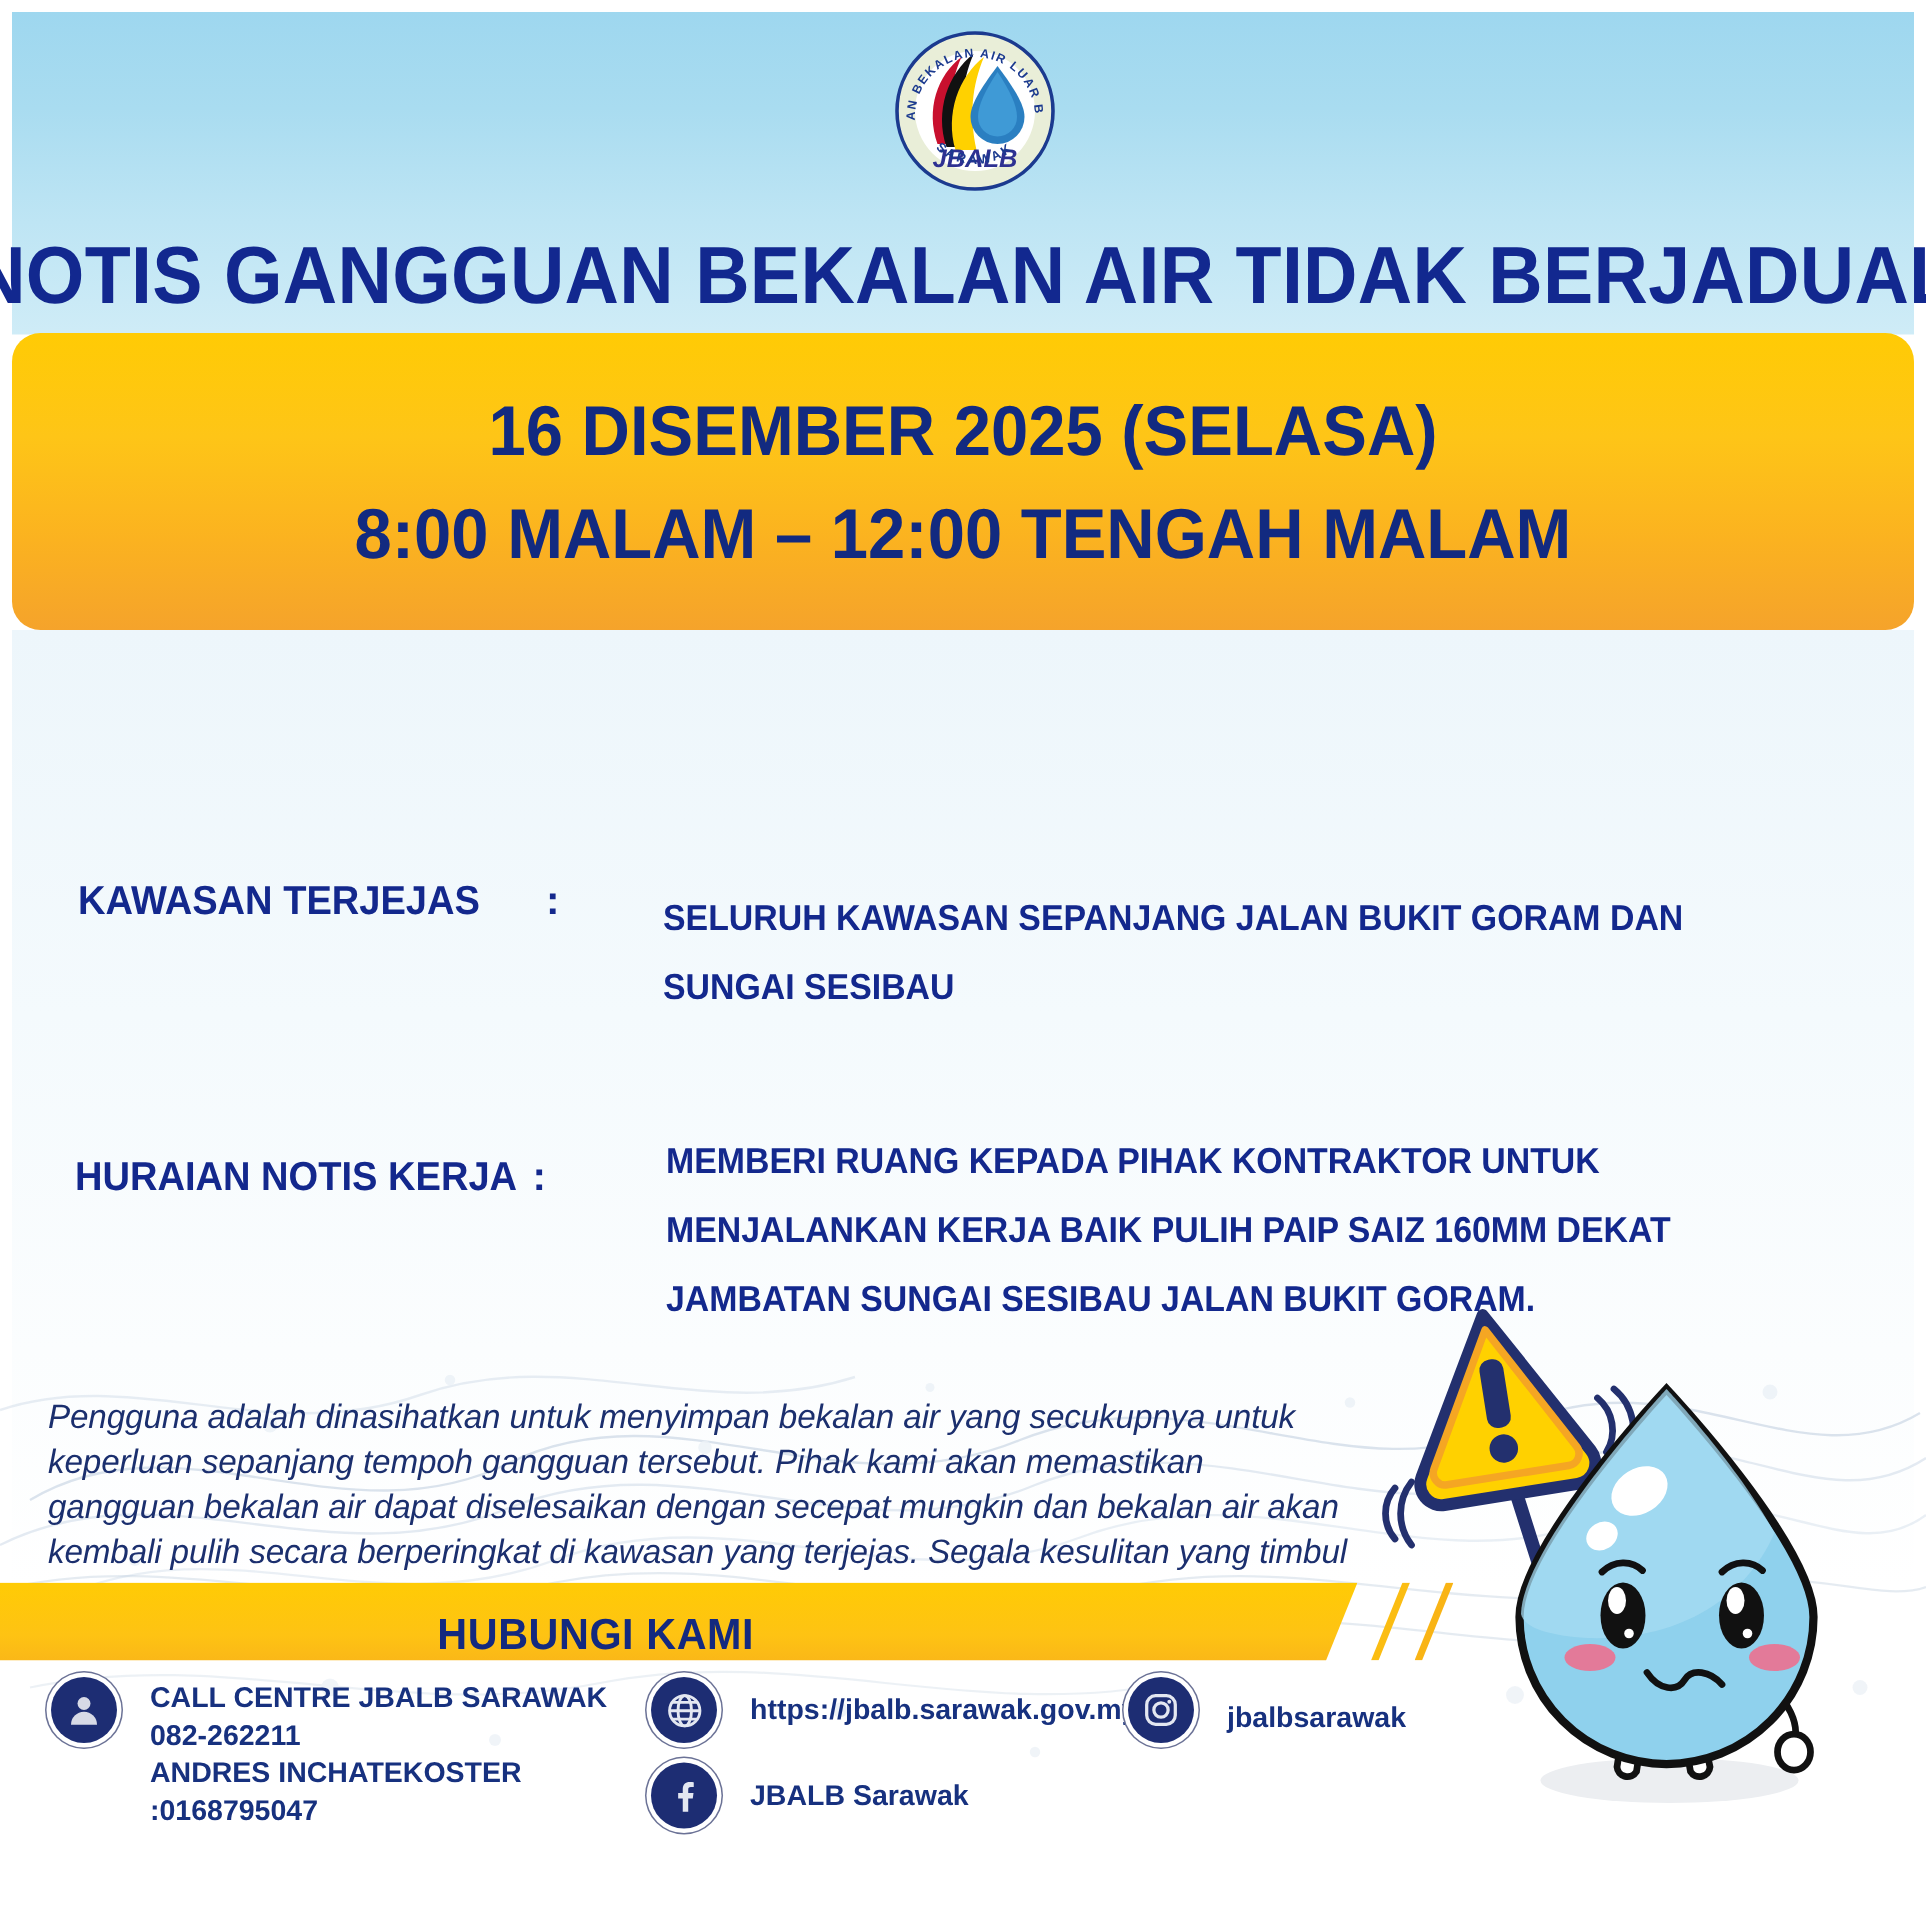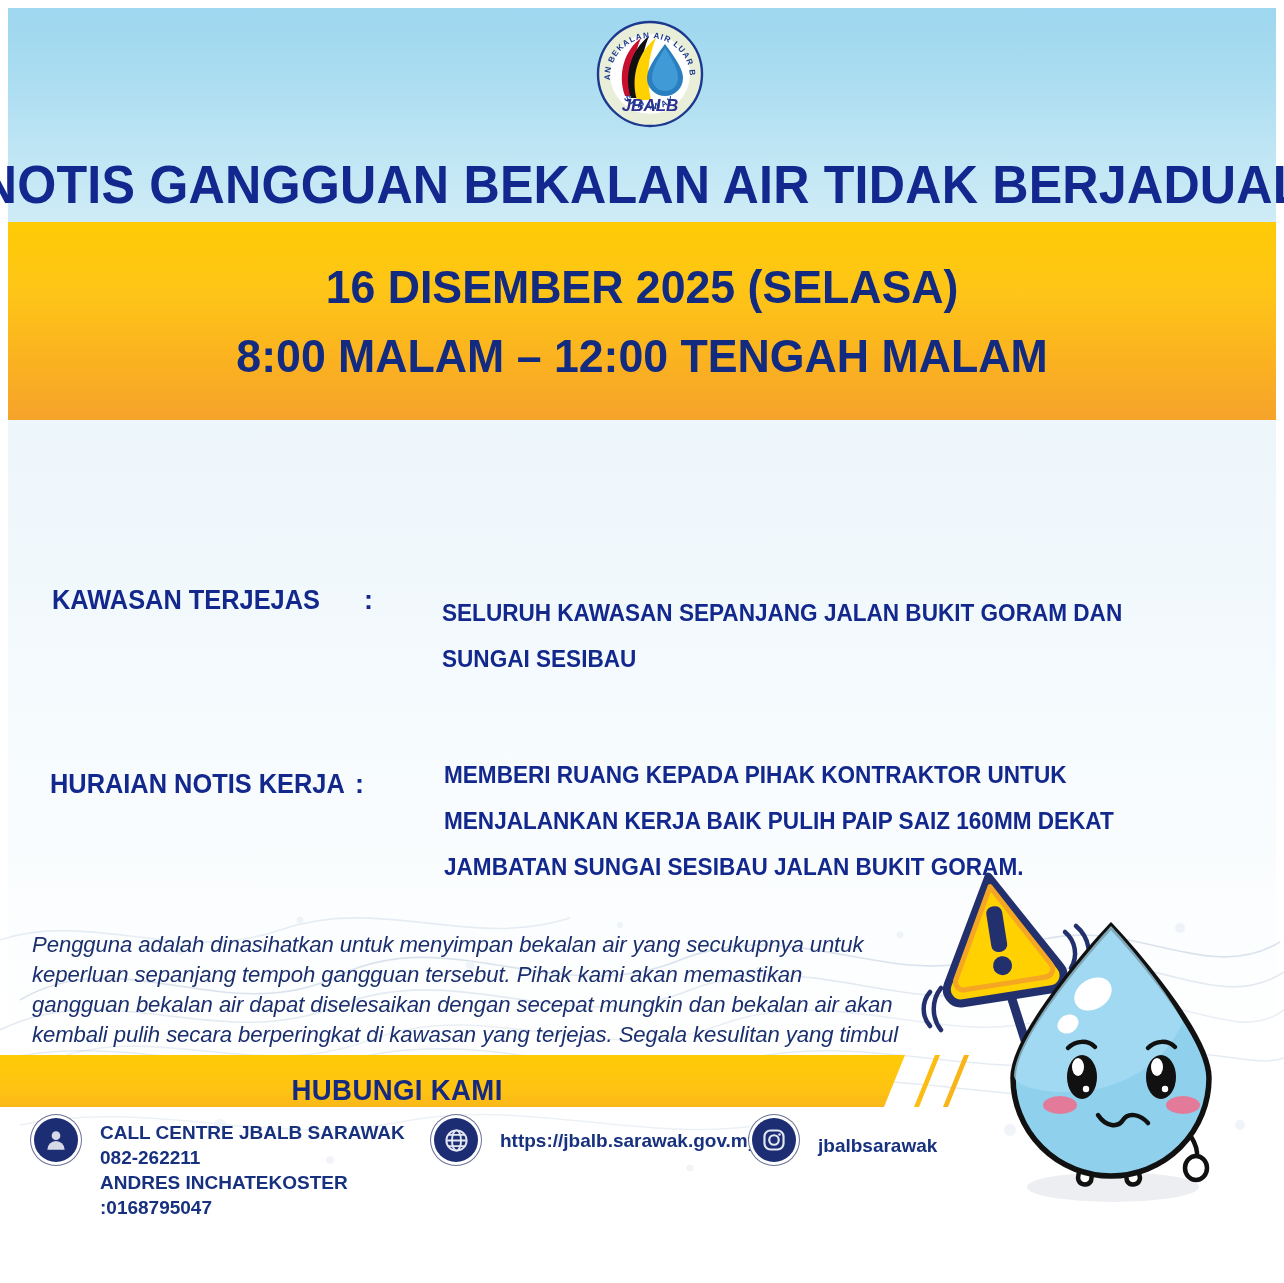--- a/index.html
+++ b/index.html
@@ -44,21 +44,21 @@
   .title-bar .t{
     font-size:54px;font-weight:bold;color:#12288f;
     letter-spacing:.2px;white-space:nowrap;
     transform:scaleX(.93);transform-origin:center;
   }
 
   
   .date-band{
     position:absolute;left:8px;top:222px;width:1268px;height:198px;
     background:linear-gradient(180deg,#ffcb05 0%,#fec517 35%,#fbb220 70%,#f5a32b 100%);
-    display:flex;flex-direction:column;align-items:center;justify-content:center;
+    display:flex;flex-direction:column;align-items:center;justify-content:center;border-radius:19px;
   }
   .date-band .d1{font-size:47px;font-weight:bold;color:#122a80;margin-bottom:14px;transform:scaleX(.95);}
   .date-band .d2{font-size:47px;font-weight:bold;color:#122a80;transform:scaleX(.95);}
 
   
   .div-row{position:absolute;left:8px;top:470px;width:1268px;height:44px;}
   .div-row .bahagian{position:absolute;left:192px;top:0;font-size:34px;font-weight:bold;color:#13288d;transform:scaleX(.95);transform-origin:left;}
   .div-row .daerah{position:absolute;left:672px;top:0;font-size:34px;font-weight:bold;color:#13288d;transform:scaleX(.95);transform-origin:left;}
 
   
@@ -310,14 +310,22 @@
     <div class="cicon">
       <svg width="26" height="26" viewBox="0 0 24 24" fill="none" stroke="#e3e7f1" stroke-width="2">
         <rect x="3.2" y="3.2" width="17.6" height="17.6" rx="5.5"></rect>
         <circle cx="12" cy="12" r="4.4"></circle>
         <circle cx="17.1" cy="6.9" r="1.2" fill="#e3e7f1" stroke="none"></circle>
       </svg>
     </div>
     <div class="ctext">jbalbsarawak</div>
   </div>
 
+  <div class="contact" id="c-fb">
+    <div class="cicon">
+      <svg width="26" height="26" viewBox="0 0 24 24" fill="#e3e7f1">
+        <path d="M14.6,22 v-8.2 h2.8 l0.45,-3.3 h-3.25 V8.4 c0,-0.95 0.27,-1.6 1.65,-1.6 h1.75 V3.85 C17.7,3.78 16.66,3.7 15.45,3.7 c-2.5,0 -4.22,1.54 -4.22,4.36 v2.44 H8.4 v3.3 h2.83 V22 Z"></path>
+      </svg>
+    </div>
+    <div class="ctext">JBALB Sarawak</div>
+  </div>
 
 </div>
 
 </body></html>

